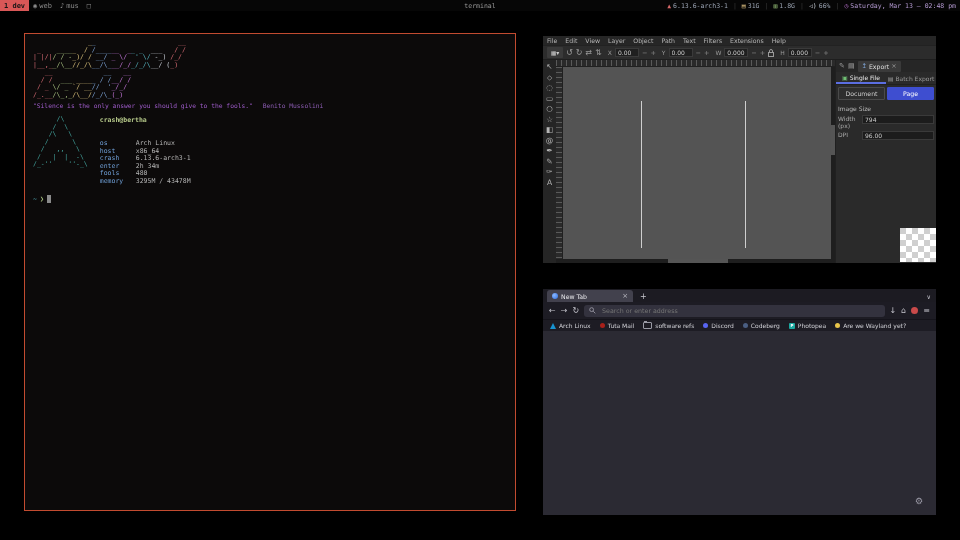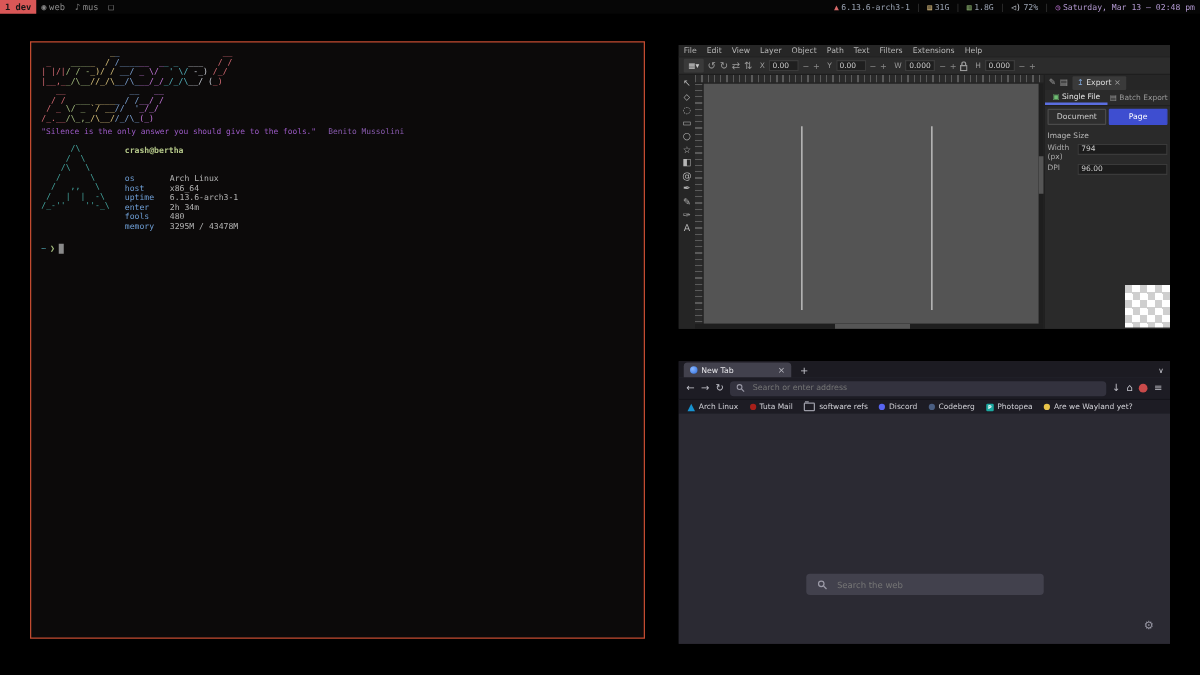--- a/index.html
+++ b/index.html
@@ -132,39 +132,40 @@
         <span>web</span>
       </div>
       <div class="ws">
         <span>♪</span>
         <span>mus</span>
       </div>
       <div class="ws">
         <span>□</span>
       </div>
     </div>
+  <div id="bar-title">terminal</div>
   <div id="mods">
       <span class="mod">
         <span style="color: rgb(216, 106, 106);">▲</span>
         <span style="color: rgb(154, 163, 178);">6.13.6-arch3-1</span>
       </span>
       <span class="sep">|</span>
       <span class="mod">
         <span style="color: rgb(215, 186, 125);">▤</span>
         <span style="color: rgb(154, 163, 178);">31G</span>
       </span>
       <span class="sep">|</span>
       <span class="mod">
         <span style="color: rgb(152, 195, 121);">▥</span>
         <span style="color: rgb(154, 163, 178);">1.8G</span>
       </span>
       <span class="sep">|</span>
       <span class="mod">
         <span style="color: rgb(200, 204, 212);">◁)</span>
-        <span style="color: rgb(154, 163, 178);">72%</span>
+        <span style="color: rgb(154, 163, 178);">66%</span>
       </span>
       <span class="sep">|</span>
       <span class="mod">
         <span style="color: rgb(198, 120, 221);">◷</span>
         <span style="color: rgb(180, 154, 210);">Saturday, Mar 13 — 02:48 pm</span>
       </span>
     </div>
 </div>
 
 <div id="term">
@@ -195,21 +196,21 @@
       <div id="fetch-rows">
           <div class="frow">
             <span class="flab">os</span>
             <span class="fval">Arch Linux</span>
           </div>
           <div class="frow">
             <span class="flab">host</span>
             <span class="fval">x86_64</span>
           </div>
           <div class="frow">
-            <span class="flab">uptime</span>
+            <span class="flab">crash</span>
             <span class="fval">6.13.6-arch3-1</span>
           </div>
           <div class="frow">
             <span class="flab">enter</span>
             <span class="fval">2h 34m</span>
           </div>
           <div class="frow">
             <span class="flab">fools</span>
             <span class="fval">480</span>
           </div>
@@ -389,22 +390,15 @@
       <span class="bm">
         <span class="bm-sq" style="background: rgb(27, 168, 160);">P</span>
         <span>Photopea</span>
       </span>
       <span class="bm">
         <span class="bm-dot" style="background: rgb(232, 196, 74);"></span>
         <span>Are we Wayland yet?</span>
       </span>
     </div>
   <div id="page">
-    <div id="search-pill">
-      <svg class="mag" width="8" height="8" viewBox="0 0 8 8">
-        <circle cx="3" cy="3" r="2.2" fill="none" stroke="#9a99a6"></circle>
-        <line x1="4.8" y1="4.8" x2="7.2" y2="7.2" stroke="#9a99a6"></line>
-      </svg>
-      <input placeholder="Search the web" style="">
-    </div>
     <span id="gear">⚙</span>
   </div>
 </div>
 
 </body></html>

